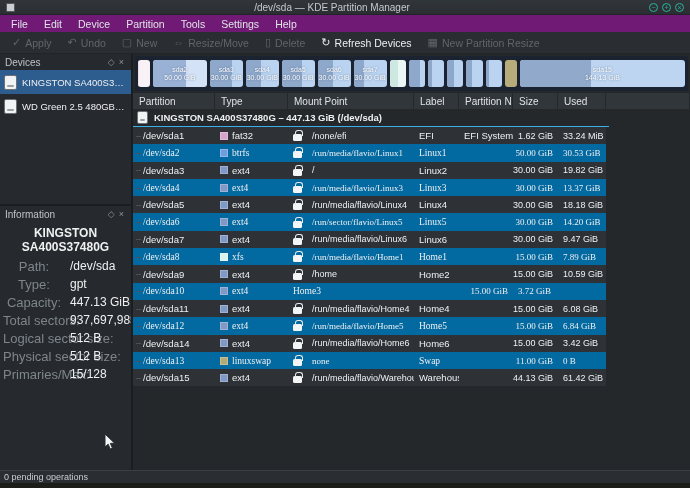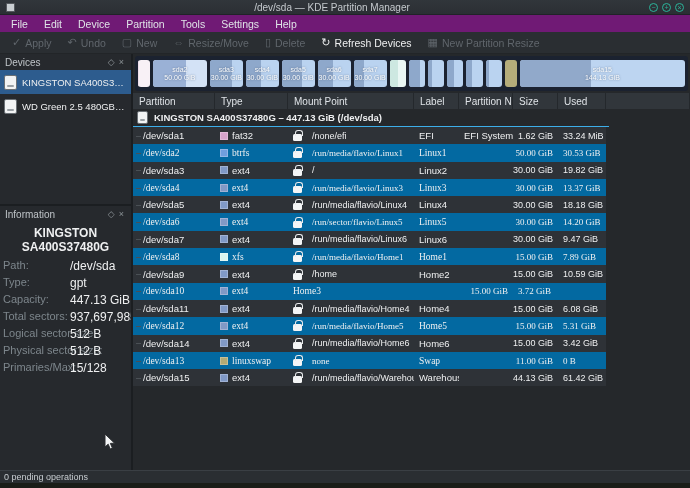--- a/index.html
+++ b/index.html
@@ -50,21 +50,21 @@
   .drive-icon:after { content:""; position:absolute; left:2px; right:2px; bottom:2px;
     height:2px; background:#9aa0a5; border-radius:1px; }
   .device-label { overflow:hidden; text-overflow:ellipsis; }
 
   .dock-gap { height:2px; background:#1b1e21; }
   .info-dock { flex:1; display:flex; flex-direction:column; }
   .info-title { text-align:center; color:#eff0f1; font-size:12px; font-weight:bold;
     margin:4px 2px 5px; }
   .info-grid { display:grid; grid-template-columns:62px 1fr; column-gap:5px; row-gap:3px;
     padding:0 3px; }
-  .info-label { color:#7d868c; font-size:11px; text-align:left; white-space:nowrap; }
+  .info-label { color:#7d868c; font-size:13px; text-align:center; white-space:nowrap; }
   .info-value { color:#eff0f1; font-size:12px; white-space:nowrap; }
 
   
   .partbar { position:absolute; top:2px; left:2px; right:2px; height:35px;
     background:#1b2230; border-radius:3px; display:flex; align-items:stretch;
     gap:3px; padding:4px 3px; }
   .pseg { position:relative; border-radius:3px; overflow:hidden; display:flex;
     align-items:center; justify-content:center; }
   .pseg .used { position:absolute; left:0; top:0; bottom:0; }
   .pseg .seg-label { position:relative; z-index:2; text-align:center; color:#fcfdfe;
@@ -497,21 +497,21 @@
                 <span class="swatch" style="background: rgb(128, 153, 198);"></span>
                 <span>ext4</span>
               </div>
               <div class="cell c-mount">
                 <span class="lock"></span>
                 <span>/run/media/flavio/Home5</span>
               </div>
               <div class="cell c-label">Home5</div>
               <div class="cell c-pname"></div>
               <div class="cell c-size">15.00 GiB</div>
-              <div class="cell c-used">5.31 GiB</div>
+              <div class="cell c-used">6.84 GiB</div>
             </div>
             <div class="trow alt">
               <div class="cell c-part">
                 <span>/dev/sda14</span>
               </div>
               <div class="cell c-type">
                 <span class="swatch" style="background: rgb(128, 153, 198);"></span>
                 <span>ext4</span>
               </div>
               <div class="cell c-mount">

